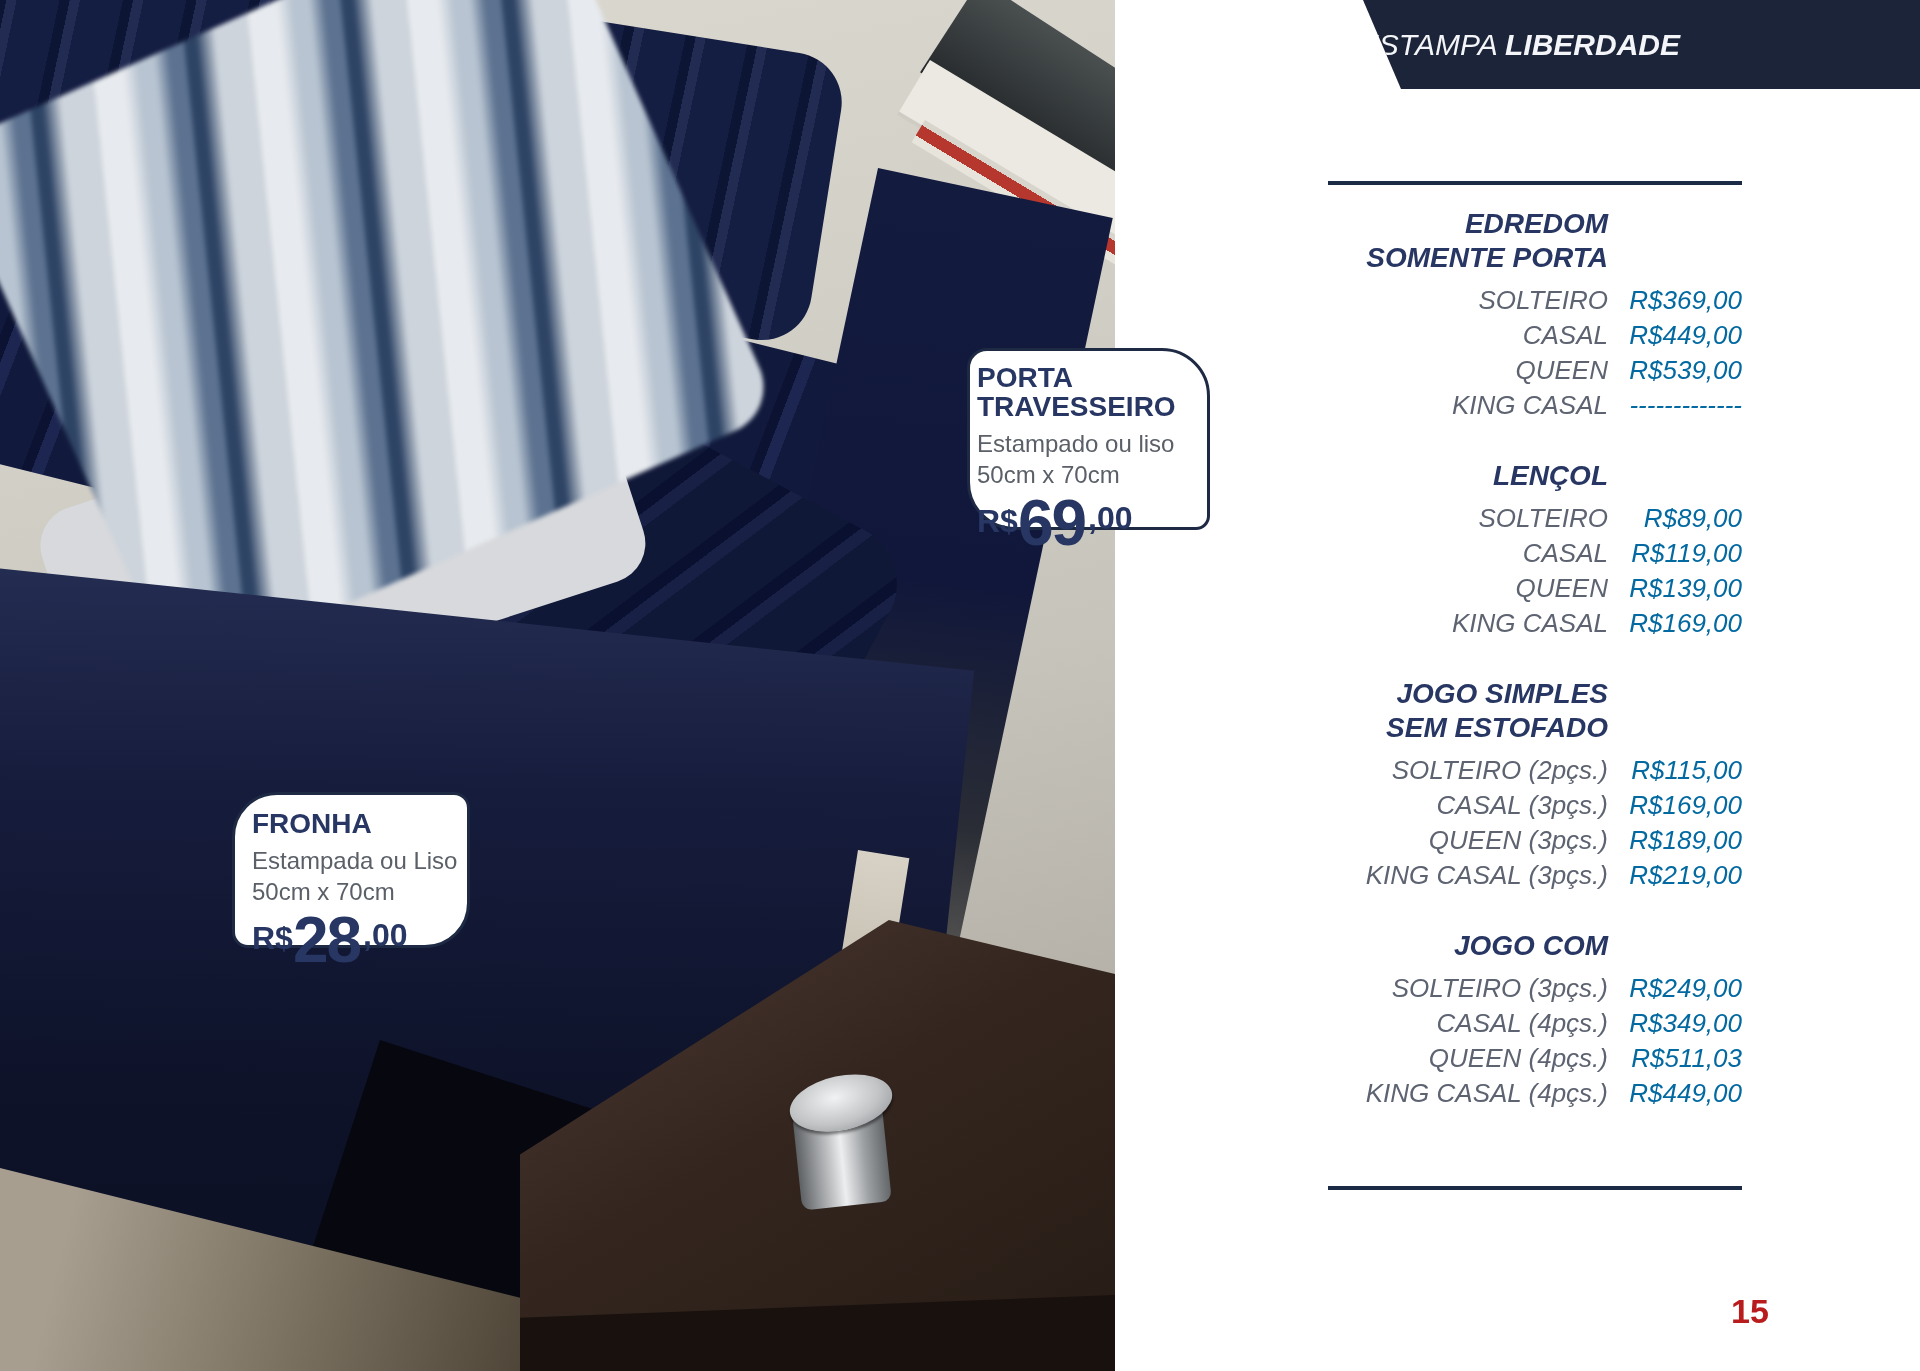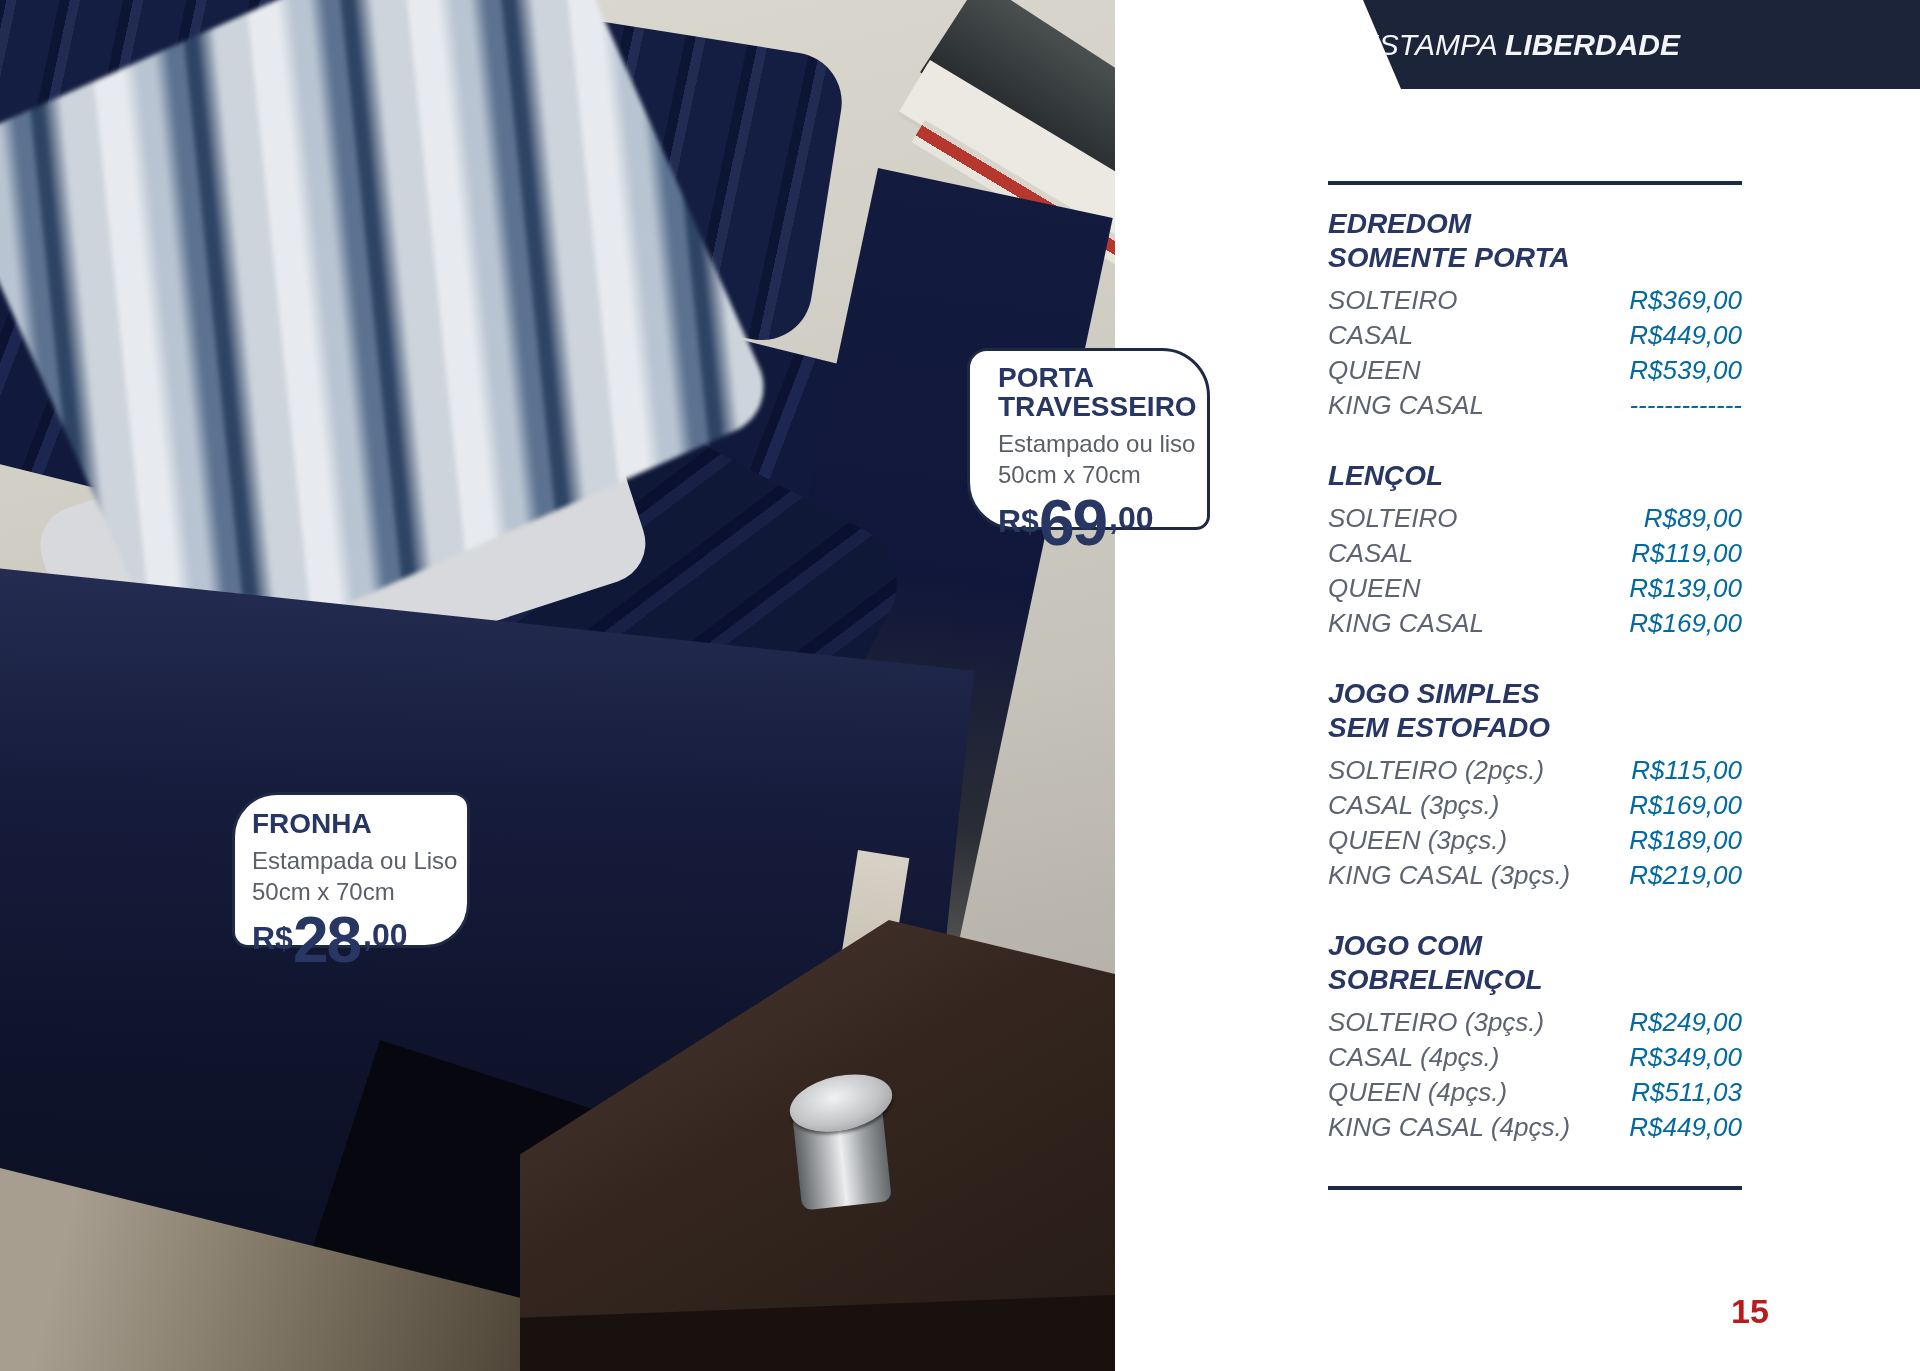--- a/index.html
+++ b/index.html
@@ -56,21 +56,21 @@
                 transform:rotate(-12deg);box-shadow:0 3px 3px rgba(0,0,0,.45);
                 background:radial-gradient(ellipse at 45% 38%,#f1f2f3 0%,#c2c4c6 55%,#898c8f 100%);}
 
   
   .rule{position:absolute;height:4px;background:#1b2a45;}
   .rule-top{left:1328px;top:181px;width:414px;}
   .rule-bottom{left:1328px;top:1186px;width:414px;}
 
   .price-list{position:absolute;left:1328px;top:207px;width:414px;font-style:italic;}
   .row{display:flex;align-items:baseline;}
-  .lbl{flex:1;text-align:left;font-size:26px;line-height:35px;color:#5d6370;white-space:pre;}
+  .lbl{flex:1;text-align:right;font-size:26px;line-height:35px;color:#5d6370;white-space:pre;}
   .prc{width:134px;text-align:right;font-size:26px;line-height:35px;color:#0369a1;white-space:pre;}
   .head-row .lbl{font-weight:bold;font-size:28px;line-height:34px;color:#273662;}
   .section{margin-top:36px;}
   .section:first-child{margin-top:0;}
   .sec-body{margin-top:8px;}
 
   .page-number{position:absolute;left:1700px;top:1292px;width:100px;text-align:center;
                font-size:34px;font-weight:bold;color:#b91c1c;}
 
   
@@ -87,21 +87,21 @@
           clip-path:polygon(0 0,100% 0,100% 100%,38px 100%);
           display:flex;align-items:center;justify-content:flex-end;
           padding-right:240px;box-sizing:border-box;
           color:#f4f5f8;font-style:italic;font-size:30px;white-space:pre;}
   .banner .pre{font-weight:normal;}
   .banner .emp{font-weight:bold;}
 
   
   .callout{position:absolute;background:#ffffff;border:3px solid #1e2a44;box-sizing:border-box;}
   .callout-porta{left:967px;top:348px;width:243px;height:182px;border-radius:20px 48px 14px 48px;
-                 padding:12px 0 0 28px;}
+                 padding:12px 0 0 7px;}
   .callout-fronha{left:232px;top:792px;width:238px;height:156px;border-radius:45px 16px 45px 16px;
                   padding:14px 0 0 17px;}
   .co-title{font-weight:bold;color:#273662;font-size:28px;line-height:29px;}
   .co-sub{color:#5b6068;font-size:24px;line-height:31px;}
   .co-sub.first{margin-top:7px;}
   .co-price{display:flex;align-items:flex-start;margin-top:7px;color:#273662;font-weight:bold;}
   .co-cur{font-size:32px;line-height:1;margin-top:8px;}
   .co-val{font-size:64px;line-height:.82;letter-spacing:-2px;}
   .co-cents{font-size:32px;line-height:1;margin-top:5px;margin-left:3px;}
 </style>
@@ -223,24 +223,20 @@
             <span class="prc">R$219,00</span>
           </div>
       </div>
     </div>
 
     <div class="section">
       <div class="row head-row">
           <span class="lbl">JOGO COM</span>
           <span class="prc"></span>
         </div>
-      <div class="row head-row">
-          <span class="lbl">SOBRELENÇOL</span>
-          <span class="prc"></span>
-        </div>
       <div class="sec-body">
         <div class="row">
             <span class="lbl">SOLTEIRO (3pçs.)</span>
             <span class="prc">R$249,00</span>
           </div>
         <div class="row">
             <span class="lbl">CASAL (4pçs.)</span>
             <span class="prc">R$349,00</span>
           </div>
         <div class="row">

